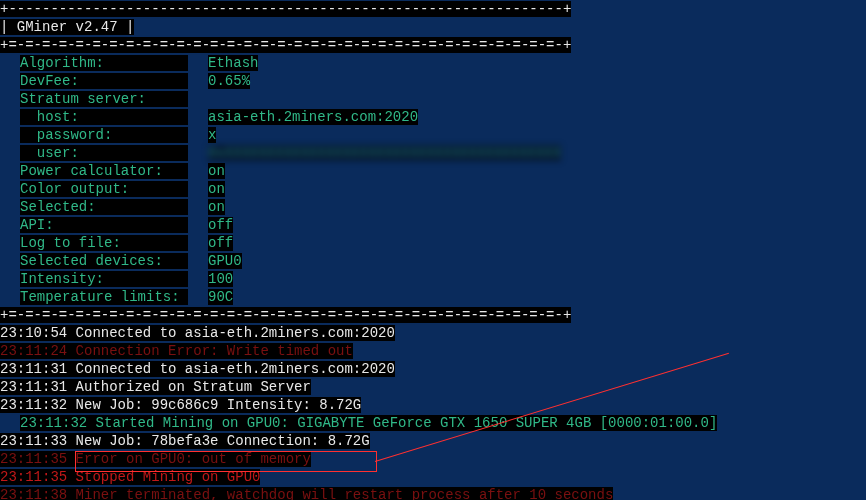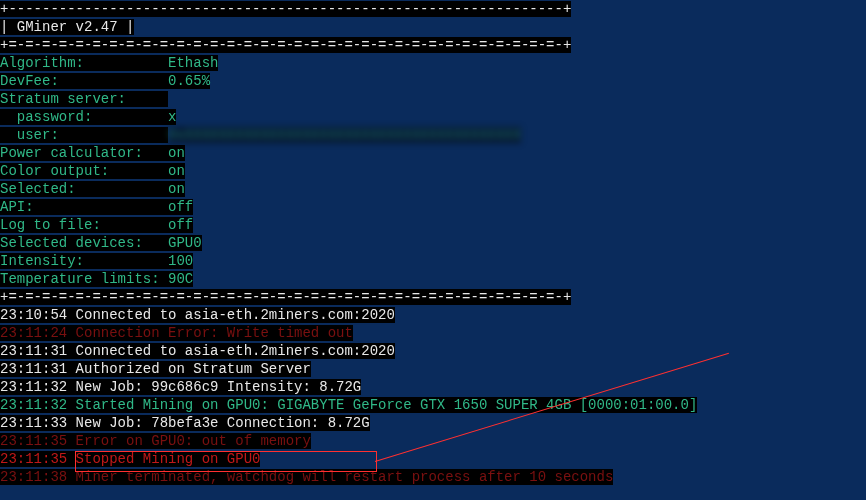--- a/index.html
+++ b/index.html
@@ -19,21 +19,21 @@
     position: relative;
   }
   .line {
     white-space: pre;
     background: #000;
     display: inline;
   }
   .row {
     height: 18px;
   }
-  .green { color: #30b888; }
+  .green { color: #30b888; margin-left: 20px; }
   .white { color: #e8e8e8; margin-top: 48px; }
   .dark-red { color: #7a1010; }
   .bright-red { color: #c01818; }
   .blur {
     filter: blur(3px);
     opacity: 0.5;
   }
   
   .banner-border {
     color: #e8e8e8;
@@ -59,20 +59,21 @@
 <div class="terminal">
 
   <div class="row"><span class="banner-border">+------------------------------------------------------------------+</span></div>
   <div class="row"><span class="banner-border">|                          GMiner v2.47                            |</span></div>
   <div class="row"><span class="banner-border">+=-=-=-=-=-=-=-=-=-=-=-=-=-=-=-=-=-=-=-=-=-=-=-=-=-=-=-=-=-=-=-=-=-+</span></div>
 
   <div id="config-container">
       <div class="row"><span class="line green">Algorithm:          </span><span class="line green">Ethash</span></div>
       <div class="row"><span class="line green">DevFee:             </span><span class="line green">0.65%</span></div>
       <div class="row"><span class="line green">Stratum server:     </span></div>
+      <div class="row"><span class="line green">  host:             </span><span class="line green">asia-eth.2miners.com:2020</span></div>
       <div class="row"><span class="line green">  password:         </span><span class="line green">x</span></div>
       <div class="row"><span class="line green">  user:             </span><span class="line green blur">0xXXXXXXXXXXXXXXXXXXXXXXXXXXXXXXXXXXXXXXXX</span></div>
       <div class="row"><span class="line green">Power calculator:   </span><span class="line green">on</span></div>
       <div class="row"><span class="line green">Color output:       </span><span class="line green">on</span></div>
       <div class="row"><span class="line green">Selected:           </span><span class="line green">on</span></div>
       <div class="row"><span class="line green">API:                </span><span class="line green">off</span></div>
       <div class="row"><span class="line green">Log to file:        </span><span class="line green">off</span></div>
       <div class="row"><span class="line green">Selected devices:   </span><span class="line green">GPU0</span></div>
       <div class="row"><span class="line green">Intensity:          </span><span class="line green">100</span></div>
       <div class="row"><span class="line green">Temperature limits: </span><span class="line green">90C</span></div>

